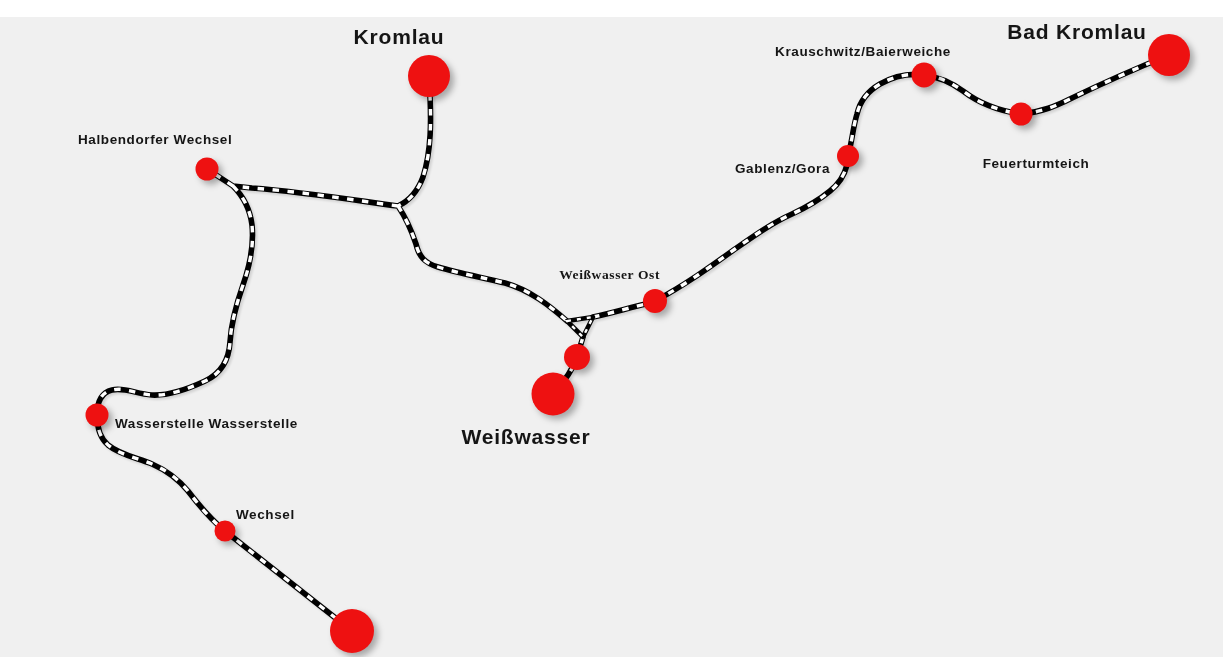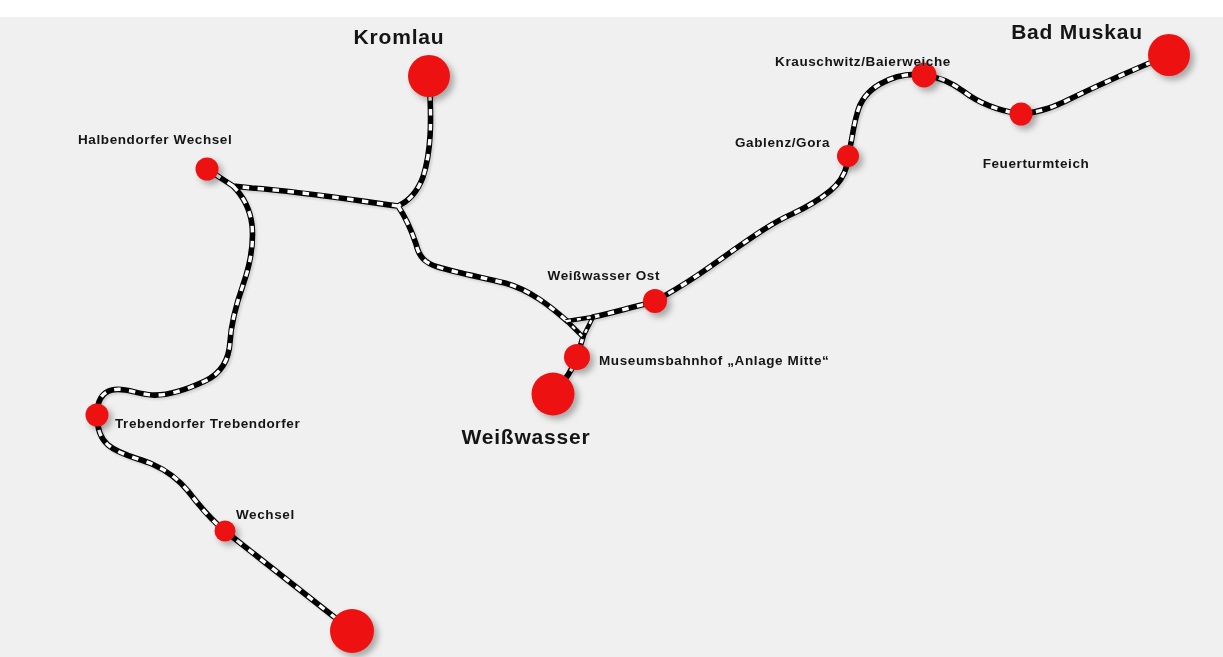--- a/index.html
+++ b/index.html
@@ -122,24 +122,23 @@
       <circle class="station-dot" cx="577" cy="340" r="13"></circle>
       <circle class="station-dot" cx="553" cy="377" r="21.5"></circle>
       <circle class="station-dot" cx="207" cy="152" r="11.5"></circle>
       <circle class="station-dot" cx="97" cy="398" r="11.5"></circle>
       <circle class="station-dot" cx="225" cy="514" r="10.5"></circle>
       <circle class="station-dot" cx="352" cy="614" r="22"></circle>
     </g>
   </svg>
 
   <div class="station-label large anchor-center" style="left:399px;  top:20px;">Kromlau</div>
-  <div class="station-label large anchor-center" style="left:1077px; top:15px;">Bad Muskau</div>
-  <div class="station-label anchor-center" style="left:863px;  top:44px;">Krauschwitz/Baierweiche</div>
+  <div class="station-label large anchor-center" style="left:1077px; top:15px;">Bad Kromlau</div>
+  <div class="station-label anchor-center" style="left:863px;  top:34px;">Krauschwitz/Baierweiche</div>
   <div class="station-label anchor-center" style="left:1036px; top:146px;">Feuerturmteich</div>
-  <div class="station-label anchor-end" style="left:830px;  top:125px;">Gablenz/Gora</div>
-  <div class="station-label anchor-end" style="left:660px;  top:258px;">Weißwasser Ost</div>
-  <div class="station-label anchor-start" style="left:599px;  top:343px;">Museumsbahnhof „Anlage Mitte“</div>
+  <div class="station-label anchor-end" style="left:830px;  top:151px;">Gablenz/Gora</div>
+  <div class="station-label anchor-end" style="left:660px;  top:258px;font-family:Liberation Serif, serif;">Weißwasser Ost</div>
   <div class="station-label large anchor-center" style="left:526px;  top:420px;text-align:right;">Weißwasser</div>
   <div class="station-label anchor-start" style="left:78px;   top:122px;">Halbendorfer Wechsel</div>
-  <div class="station-label anchor-start" style="left:115px;  top:406px;">Trebendorfer Trebendorfer</div>
+  <div class="station-label anchor-start" style="left:115px;  top:406px;">Wasserstelle Wasserstelle</div>
   <div class="station-label anchor-start" style="left:236px;  top:497px;">Wechsel</div>
 
 </div>
 
 </body></html>

